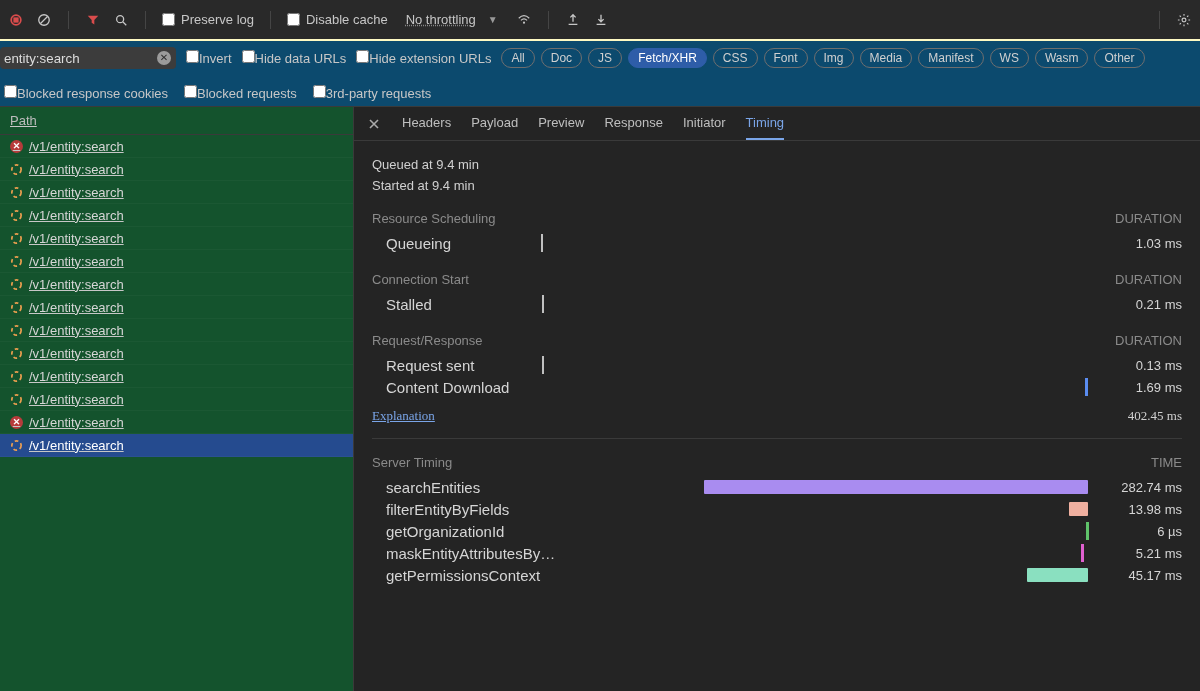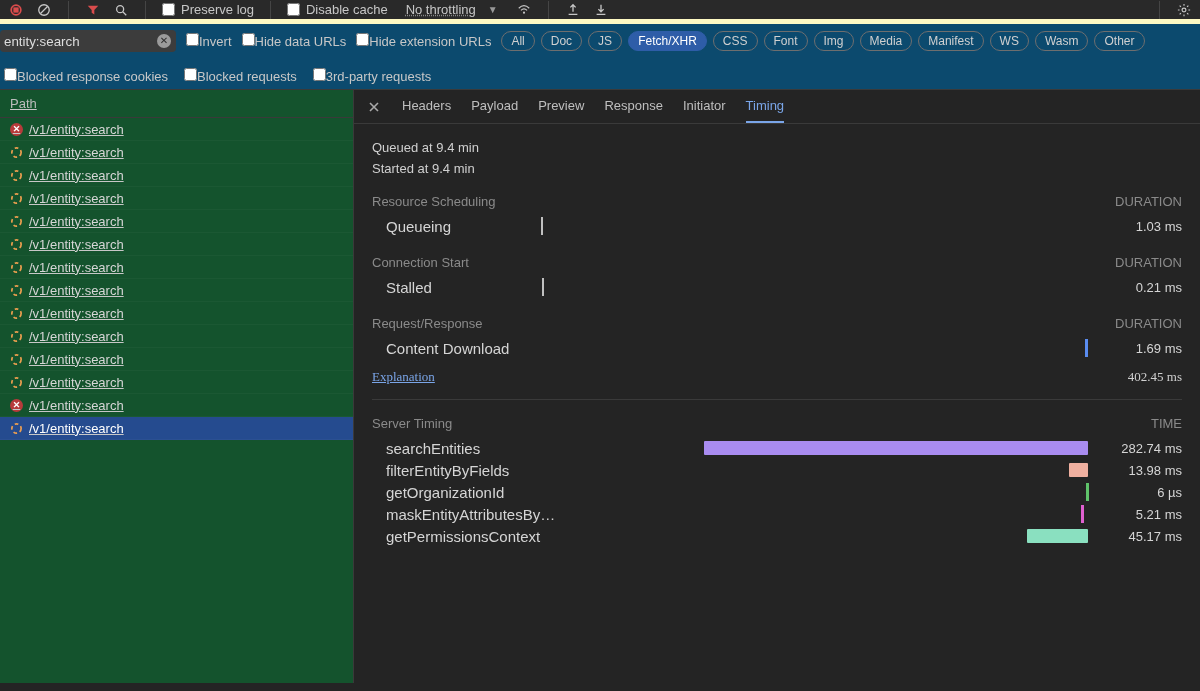--- a/index.html
+++ b/index.html
@@ -5,24 +5,24 @@
 * { box-sizing: border-box; margin: 0; padding: 0; }
 body {
   width: 1200px; height: 691px;
   background: #242424;
   color: #c7c7c7;
   font-family: -apple-system, "Helvetica Neue", Arial, sans-serif;
   font-size: 13px;
   overflow: hidden;
 }
 .toolbar {
-  height: 24px;
+  height: 41px;
   display: flex; align-items: center;
   background: #292929;
-  border-bottom: 5px solid #fef9c3;
+  border-bottom: 2px solid #fef9c3;
   padding: 0 8px; gap: 12px;
 }
 .icon-btn { width: 16px; height: 16px; display: inline-flex; align-items: center; justify-content: center; color: #c7c7c7; cursor: pointer; }
 .icon-btn svg { width: 14px; height: 14px; }
 .sep { width: 1px; height: 18px; background: #454545; margin: 0 4px; }
 .toolbar label.cb { display: inline-flex; align-items: center; gap: 6px; color: #c7c7c7; cursor: pointer; }
 .toolbar input[type=checkbox] { width: 13px; height: 13px; accent-color: #777; }
 .throttle { display: inline-flex; align-items: center; gap: 6px; padding: 2px 6px; underline-offset: 2px; }
 .throttle-label { text-decoration: underline dotted #888; }
 .arrow-down { font-size: 10px; color: #999; margin-left: 6px; }
@@ -369,20 +369,27 @@
             <div class="tick c-grey" style="left:0.3%;"></div>
           </div>
         <div class="value">0.21 ms</div>
       </div>
 
       <div class="section-head">
         <span>Request/Response</span>
         <span>DURATION</span>
       </div>
       <div class="timing-row">
+        <div class="label">Request sent</div>
+        <div class="bar-track">
+            <div class="tick c-grey" style="left:0.35%;"></div>
+          </div>
+        <div class="value">0.13 ms</div>
+      </div>
+      <div class="timing-row">
         <div class="label">Content Download</div>
         <div class="bar-track">
             <div class="tick c-blue" style="left:99.4%;width:3px;"></div>
           </div>
         <div class="value">1.69 ms</div>
       </div>
 
       <div class="total-row">
         <span class="link">Explanation</span>
         <span>402.45 ms</span>

